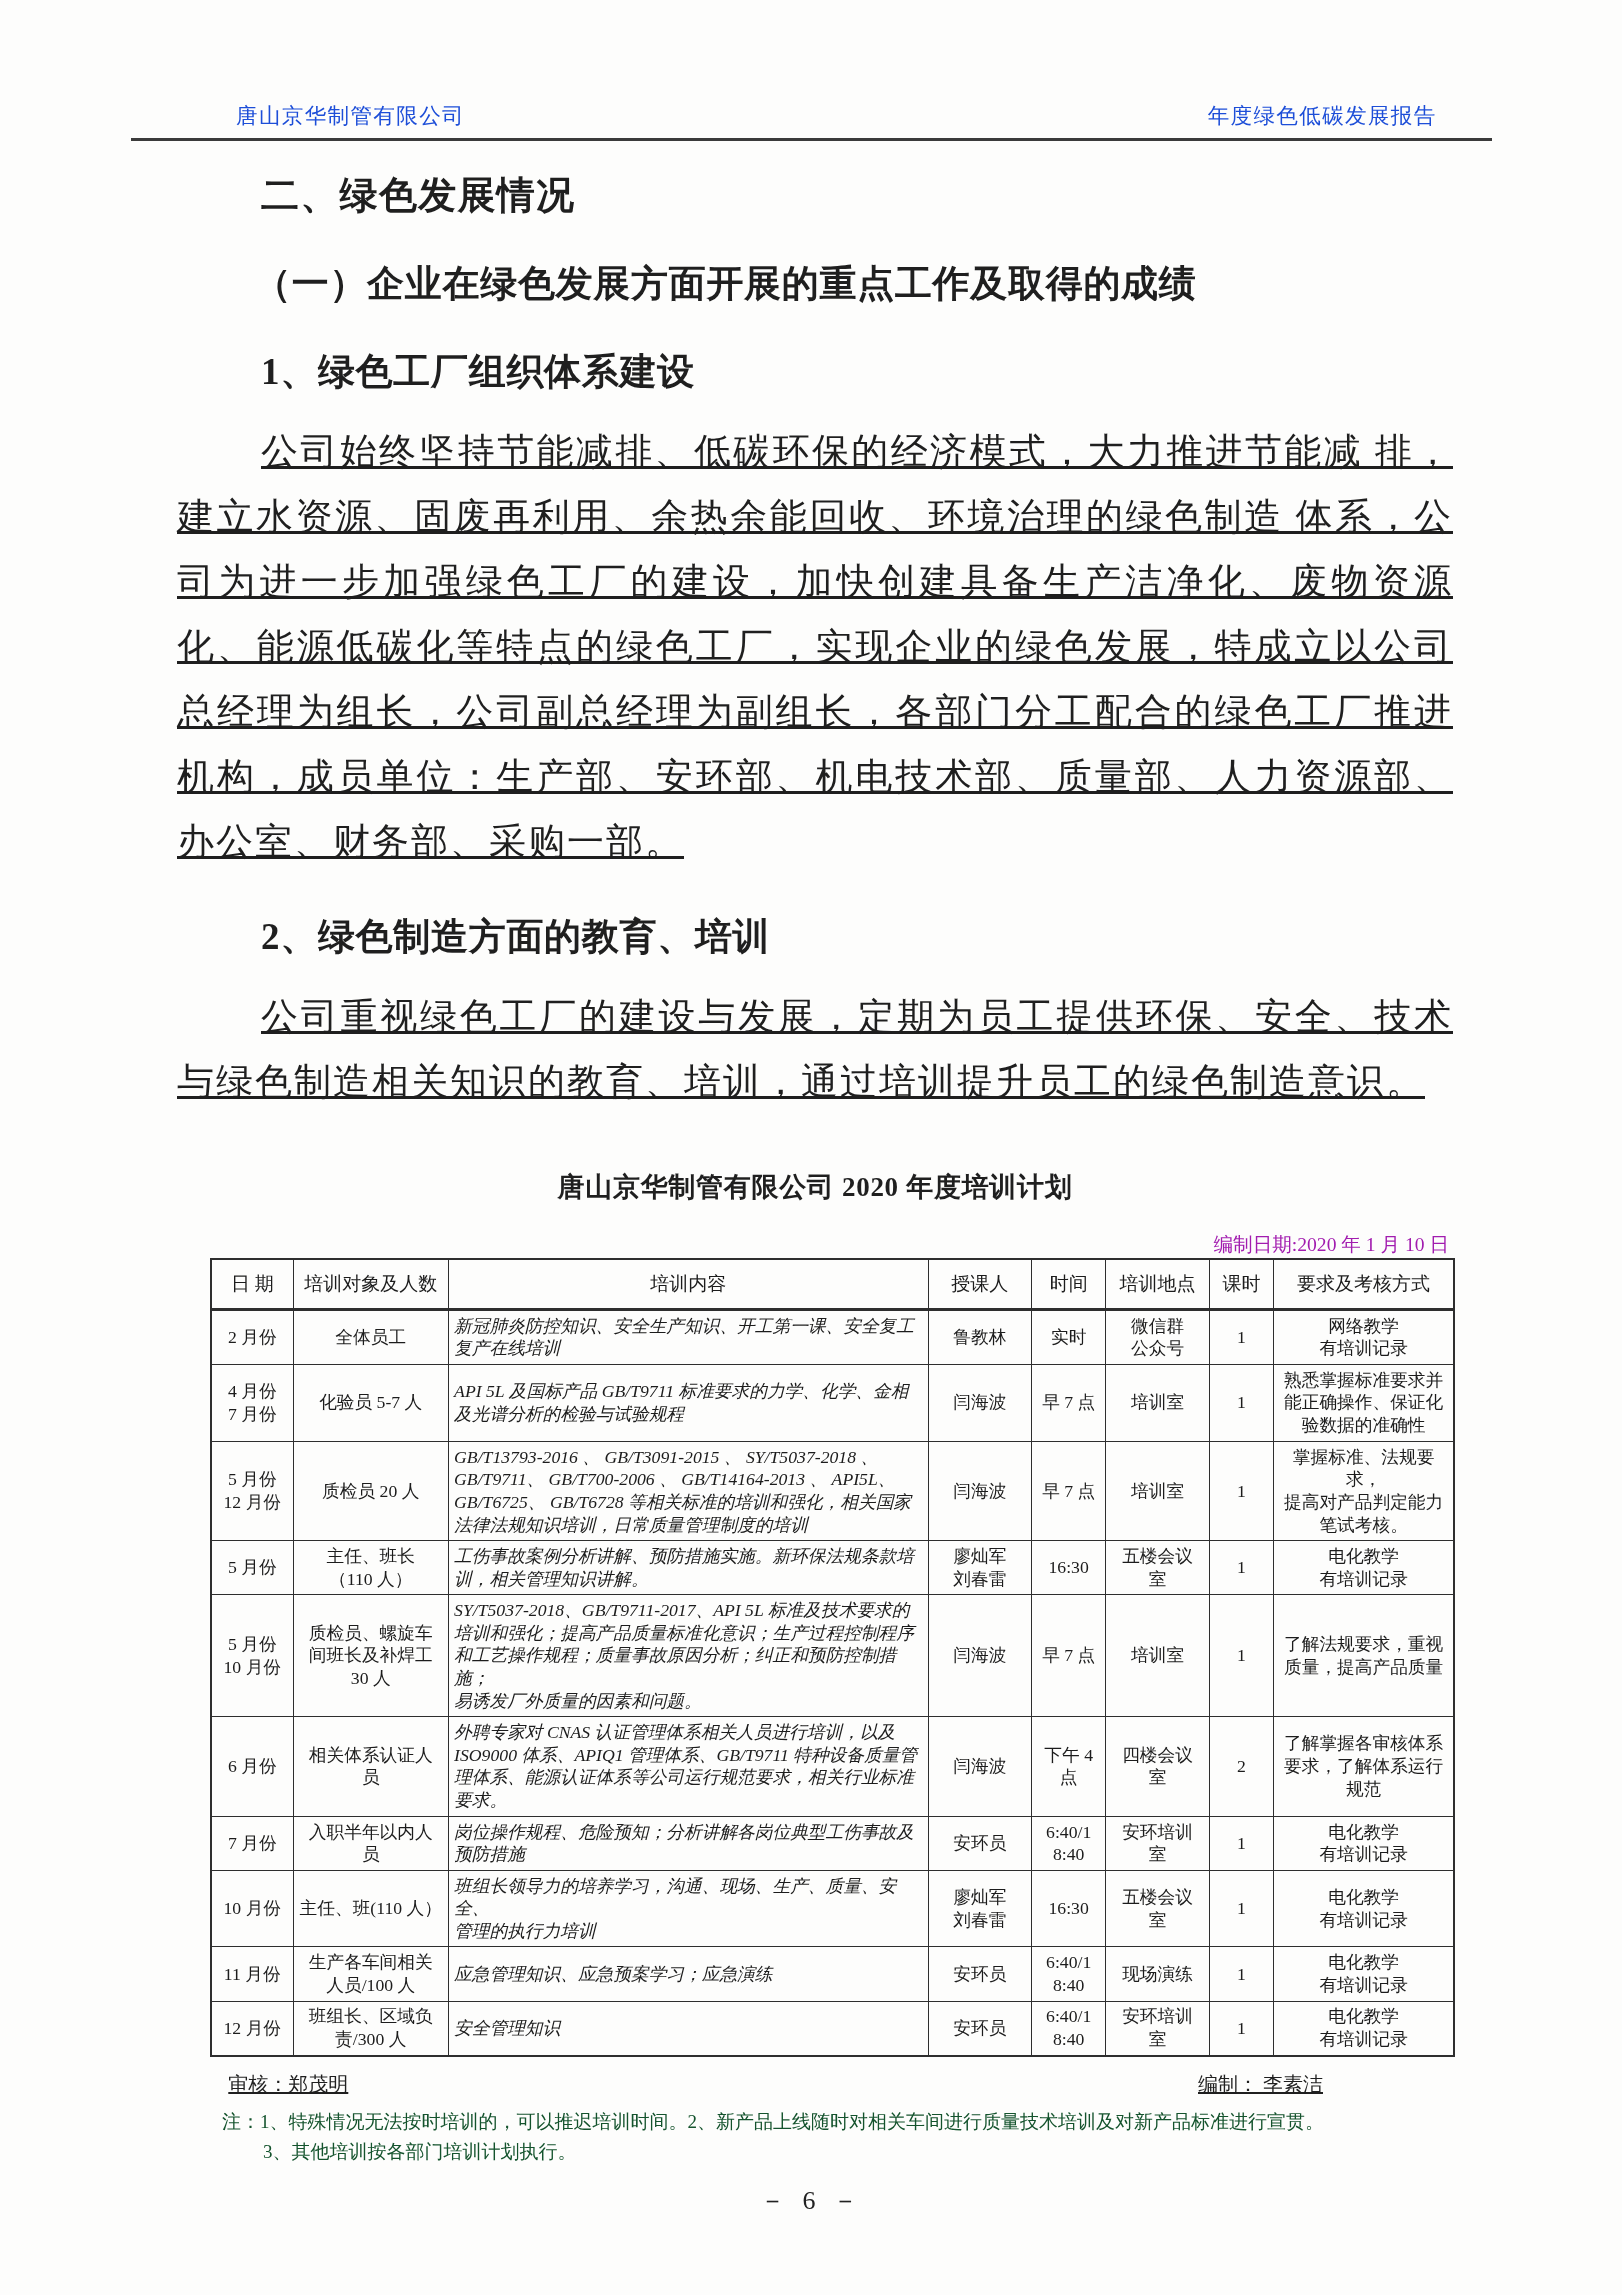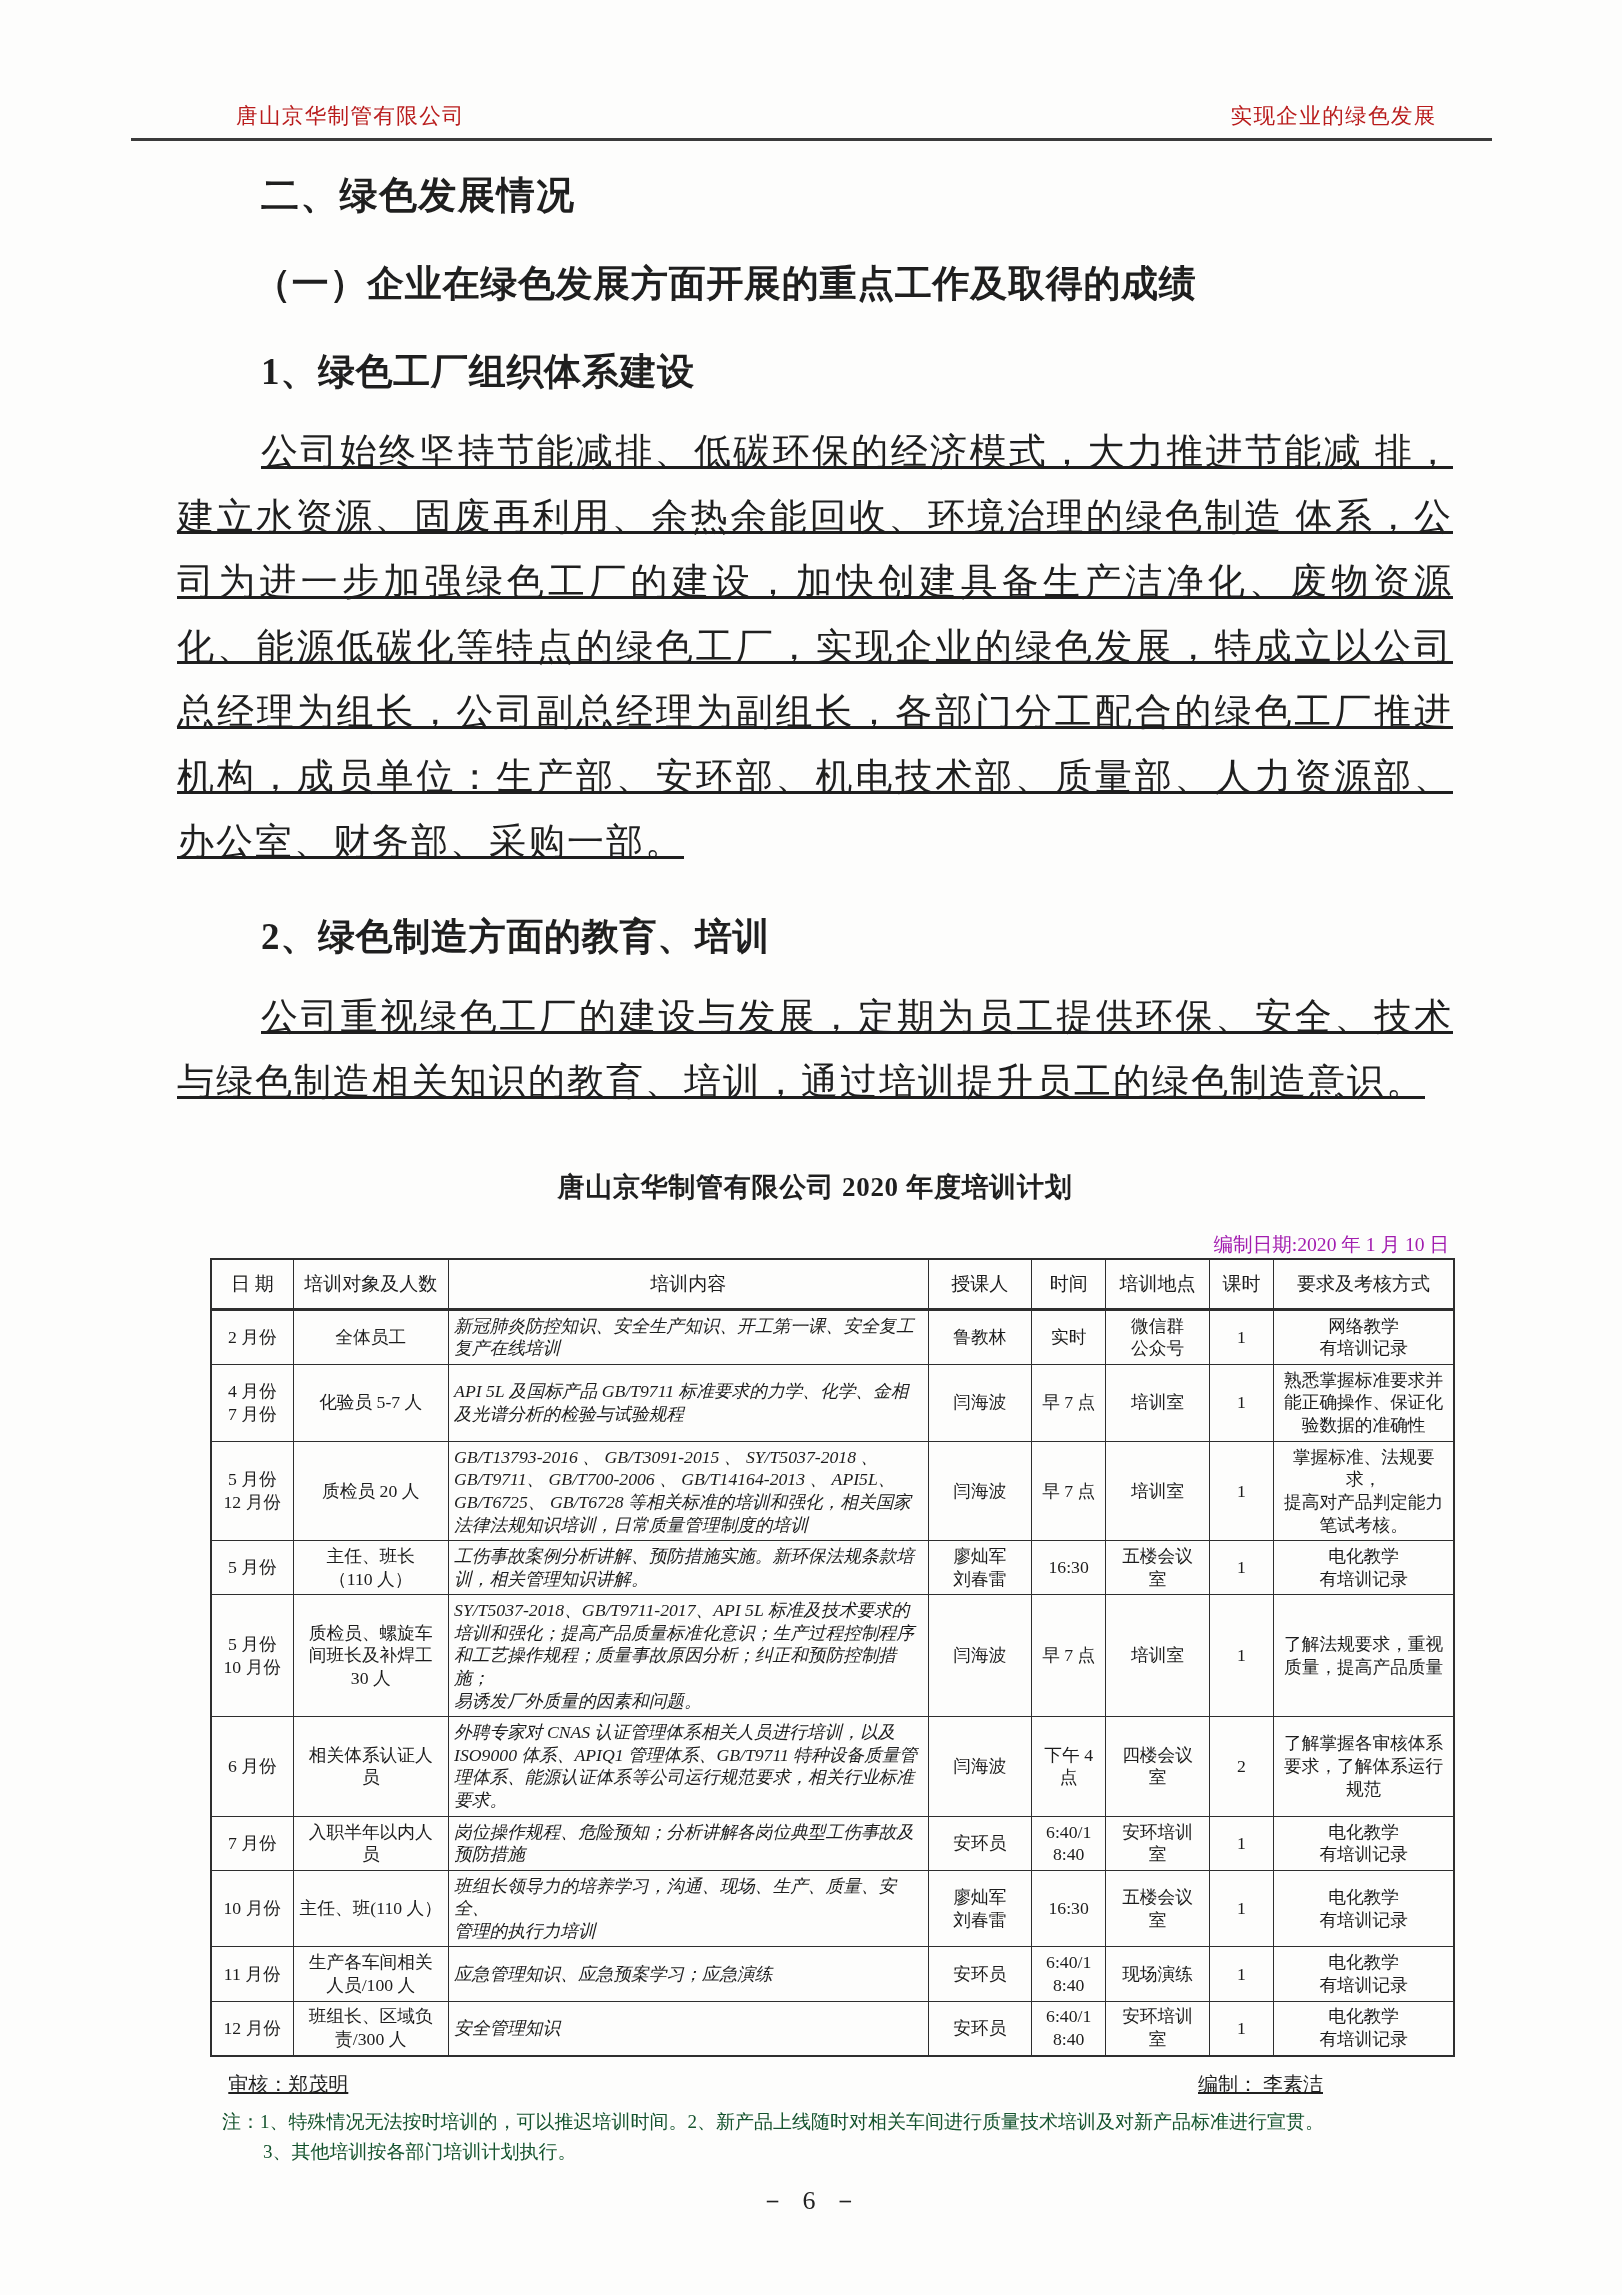--- a/index.html
+++ b/index.html
@@ -10,21 +10,21 @@
     background:#fdfdfc;
     box-sizing:border-box;
     padding:101px 170px 0 177px;
     font-family:"Liberation Serif","DejaVu Serif",serif;
     color:#1f1f1f;
     overflow:hidden;
   }
   
   .doc-header {
     display:flex; justify-content:space-between; align-items:flex-end;
-    font-size:21.6px; color:#b91c1c;
+    font-size:21.6px; color:#1d4ed8;
     padding:0 16.4px 7.9px 59px;
     letter-spacing:1.3px;
   }
   .header-rule {
     border-bottom:3.3px solid #3b3b3b;
     margin-left:-46px; margin-right:-39px;
     height:0;
   }
   
   .h-sec {
@@ -81,21 +81,21 @@
     text-align:center; font-size:26px; letter-spacing:5.2px; color:#222;
   }
 </style>
 </head>
 <body>
 
 <div class="page">
 
   <div class="doc-header">
     <span>唐山京华制管有限公司</span>
-    <span>实现企业的绿色发展</span>
+    <span>年度绿色低碳发展报告</span>
   </div>
   <div class="header-rule"></div>
 
   <div class="h-sec">二、绿色发展情况</div>
   <div class="h-sub">（一）企业在绿色发展方面开展的重点工作及取得的成绩</div>
   <div class="h-num">1、绿色工厂组织体系建设</div>
 
   <p class="body-par">公司始终坚持节能减排、低碳环保的经济模式，大力推进节能减 排，建立水资源、固废再利用、余热余能回收、环境治理的绿色制造 体系，公司为进一步加强绿色工厂的建设，加快创建具备生产洁净化、废物资源化、能源低碳化等特点的绿色工厂，实现企业的绿色发展，特成立以公司总经理为组长，公司副总经理为副组长，各部门分工配合的绿色工厂推进机构，成员单位：生产部、安环部、机电技术部、质量部、人力资源部、办公室、财务部、采购一部。</p>
 
   <div class="h-num">2、绿色制造方面的教育、培训</div>

